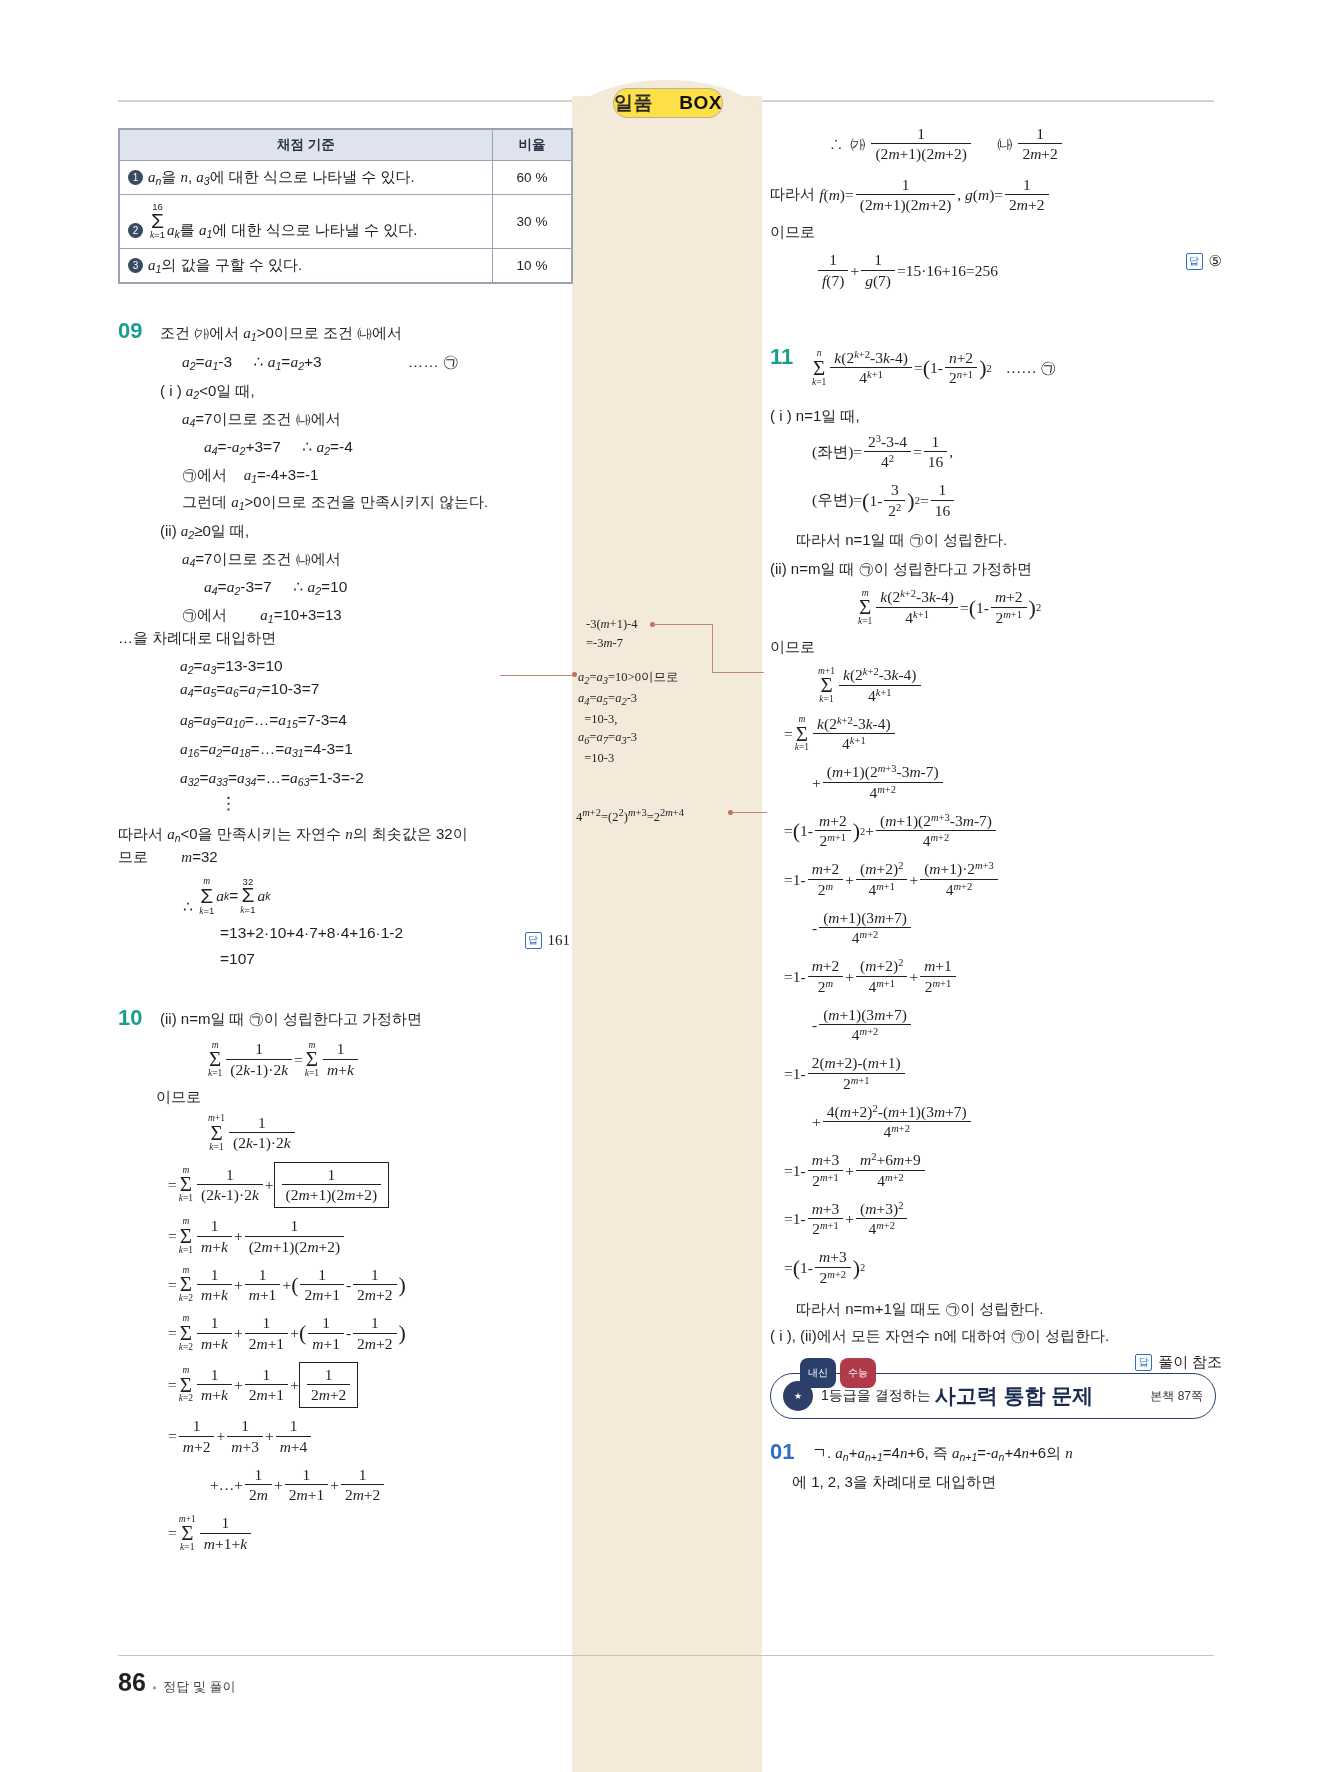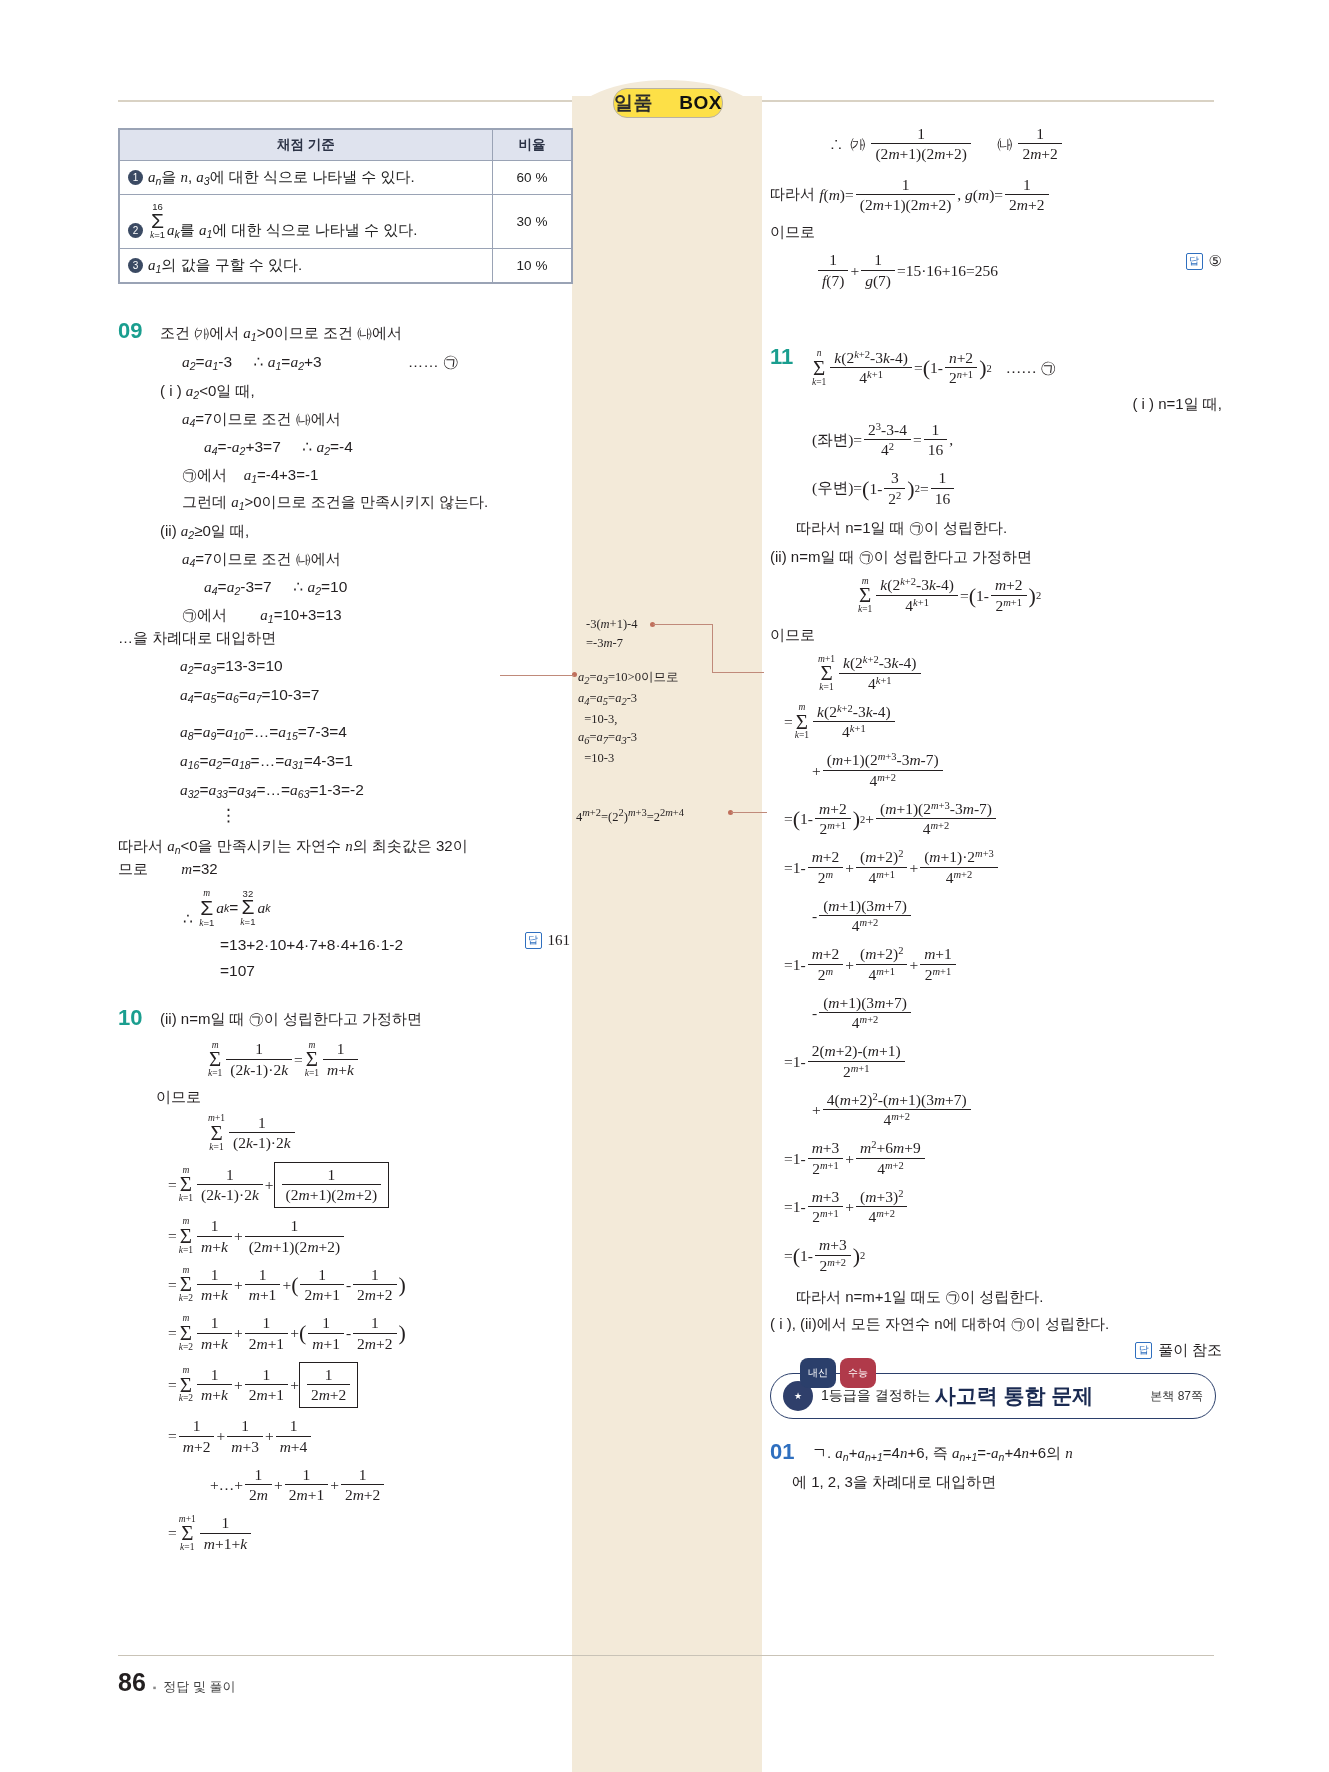--- a/index.html
+++ b/index.html
@@ -171,22 +171,22 @@
         <div class="ln kr" style="margin-left:22px;margin-top:5px;"><span class="mi">a</span><span class="idx">4</span>=7이므로 조건 ㈏에서</div>
         <div class="ln" style="margin-left:44px;margin-top:5px;"><span class="mi">a</span><span class="idx">4</span>=-<span class="mi">a</span><span class="idx">2</span>+3=7     ∴ <span class="mi">a</span><span class="idx">2</span>=-4</div>
         <div class="ln kr" style="margin-left:22px;margin-top:5px;">㉠에서    <span class="mi">a</span><span class="idx">1</span>=-4+3=-1</div>
         <div class="ln kr" style="margin-left:22px;margin-top:5px;">그런데 <span class="mi">a</span><span class="idx">1</span>&gt;0이므로 조건을 만족시키지 않는다.</div>
         <div class="ln kr" style="margin-top:6px;">(ii) <span class="mi">a</span><span class="idx">2</span>≥0일 때,</div>
         <div class="ln kr" style="margin-left:22px;margin-top:5px;"><span class="mi">a</span><span class="idx">4</span>=7이므로 조건 ㈏에서</div>
         <div class="ln" style="margin-left:44px;margin-top:5px;"><span class="mi">a</span><span class="idx">4</span>=<span class="mi">a</span><span class="idx">2</span>-3=7     ∴ <span class="mi">a</span><span class="idx">2</span>=10</div>
         <div class="ln kr" style="margin-left:22px;margin-top:5px;">㉠에서        <span class="mi">a</span><span class="idx">1</span>=10+3=13</div>
         <div class="ln kr" style="margin-left:-42px;">…을 차례대로 대입하면</div>
         <div class="ln" style="margin-left:20px;margin-top:7px;"><span class="mi">a</span><span class="idx">2</span>=<span class="mi">a</span><span class="idx">3</span>=13-3=10</div>
-        <div class="ln" style="margin-left:20px;margin-top:6px;"><span class="mi">a</span><span class="idx">4</span>=<span class="mi">a</span><span class="idx">5</span>=<span class="mi">a</span><span class="idx">6</span>=<span class="mi">a</span><span class="idx">7</span>=10-3=7</div>
-        <div class="ln" style="margin-left:20px;margin-top:14px;"><span class="mi">a</span><span class="idx">8</span>=<span class="mi">a</span><span class="idx">9</span>=<span class="mi">a</span><span class="idx">10</span>=…=<span class="mi">a</span><span class="idx">15</span>=7-3=4</div>
+        <div class="ln" style="margin-left:20px;"><span class="mi">a</span><span class="idx">4</span>=<span class="mi">a</span><span class="idx">5</span>=<span class="mi">a</span><span class="idx">6</span>=<span class="mi">a</span><span class="idx">7</span>=10-3=7</div>
+        <div class="ln" style="margin-left:20px;margin-top:8px;"><span class="mi">a</span><span class="idx">8</span>=<span class="mi">a</span><span class="idx">9</span>=<span class="mi">a</span><span class="idx">10</span>=…=<span class="mi">a</span><span class="idx">15</span>=7-3=4</div>
         <div class="ln" style="margin-left:20px;margin-top:6px;"><span class="mi">a</span><span class="idx">16</span>=<span class="mi">a</span><span class="idx">2</span>=<span class="mi">a</span><span class="idx">18</span>=…=<span class="mi">a</span><span class="idx">31</span>=4-3=1</div>
         <div class="ln" style="margin-left:20px;margin-top:6px;"><span class="mi">a</span><span class="idx">32</span>=<span class="mi">a</span><span class="idx">33</span>=<span class="mi">a</span><span class="idx">34</span>=…=<span class="mi">a</span><span class="idx">63</span>=1-3=-2</div>
         <div class="ln" style="margin-left:60px;margin-top:2px;font-size:17px;">⋮</div>
         <div class="ln kr" style="margin-left:-42px;margin-top:7px;">따라서 <span class="mi">a</span><span class="idx">n</span>&lt;0을 만족시키는 자연수 <span class="mi">n</span>의 최솟값은 32이</div>
         <div class="ln kr" style="margin-left:-42px;">므로        <span class="mi">m</span>=32</div>
         <div class="ln" style="margin-left:-20px;margin-top:6px;display:flex;align-items:center;">
           ∴&nbsp;<span class="sum"><span class="tp"><span class="mi">m</span></span><span class="sg">Σ</span><span class="bt"><span class="mi">k</span>=1</span></span><span class="mi">a</span><span class="idx">k</span>=<span class="sum"><span class="tp">32</span><span class="sg">Σ</span><span class="bt"><span class="mi">k</span>=1</span></span><span class="mi">a</span><span class="idx">k</span>
         </div>
         <div class="ln" style="margin-left:60px;margin-top:4px;">=13+2·10+4·7+8·4+16·1-2</div>
         <div class="ln" style="margin-left:60px;margin-top:4px;">=107</div>
@@ -445,21 +445,21 @@
             <span class="d">4<span class="sup"><span class="mi">k</span>+1</span></span>
           </span>=
         <span class="big">(</span>1-<span class="frac">
             <span class="n"><span class="mi">n</span>+2</span>
             <span class="d">2<span class="sup"><span class="mi">n</span>+1</span></span>
           </span><span class="big">)</span><span class="sup">2</span>
         <span style="margin-left:14px;">…… ㉠</span>
       </div>
     </div>
     <div style="margin-left:0px;">
-      <div class="ln kr" style="margin-top:4px;text-align:right;">( i ) n=1일 때,</div>
+      <div class="ln kr" style="margin-top:16px;">( i ) n=1일 때,</div>
       <div class="eq" style="margin-left:42px;margin-top:6px;">
         (좌변)=<span class="frac">
             <span class="n">2<span class="sup">3</span>-3-4</span>
             <span class="d">4<span class="sup">2</span></span>
           </span>=
         <span class="frac">
             <span class="n">1</span>
             <span class="d">16</span>
           </span>,
       </div>

